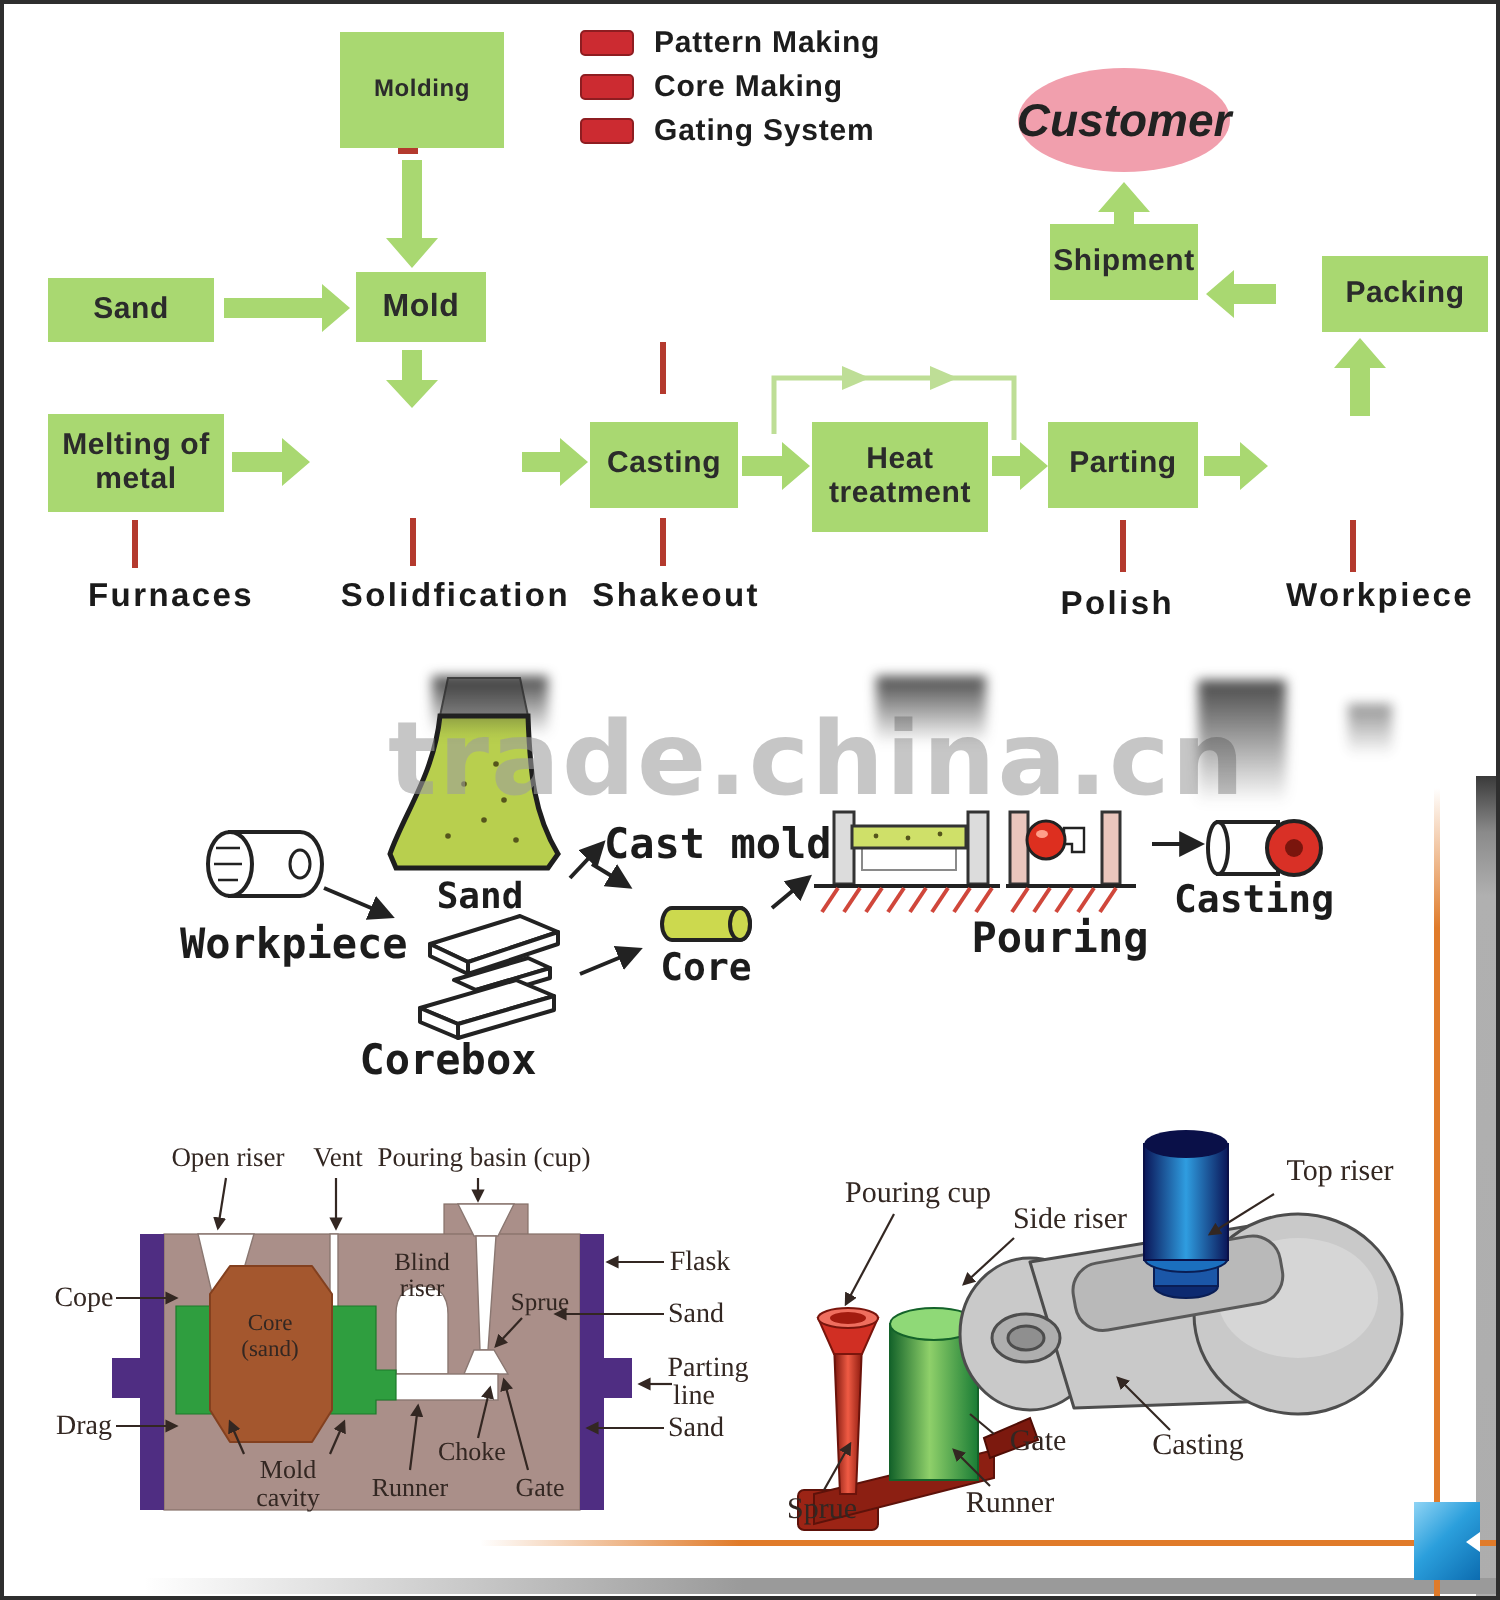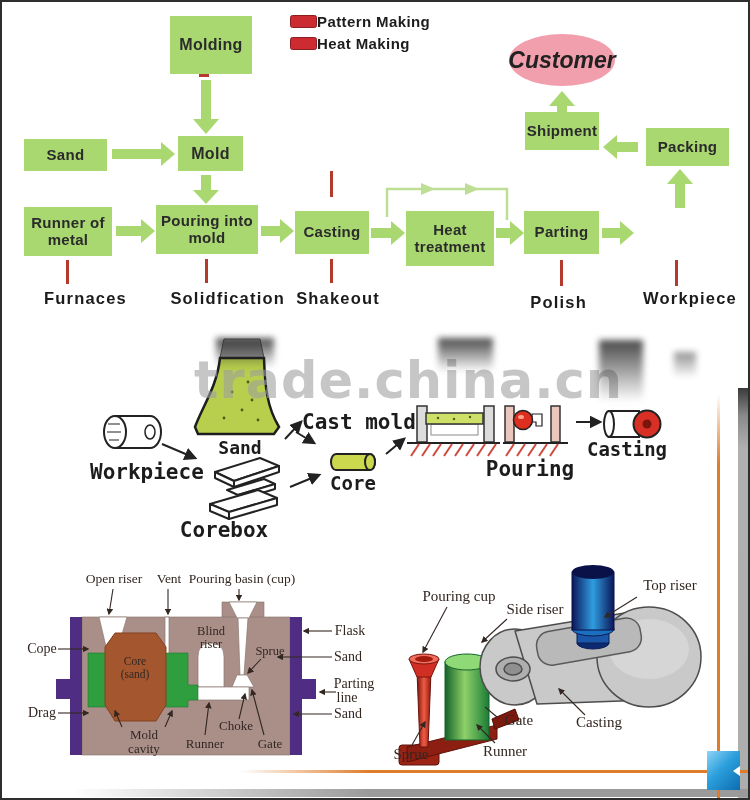--- a/index.html
+++ b/index.html
@@ -8,21 +8,21 @@
           font-family:"Liberation Sans",sans-serif;}
   
   .gbox{position:absolute;background:#a9d871;color:#2b2b2b;font-weight:bold;
         display:flex;align-items:center;justify-content:center;text-align:center;
         white-space:pre-line;font-size:15px;line-height:1.12;letter-spacing:.3px;}
   .ellipse{position:absolute;background:#f19fad;color:#222;font-weight:bold;font-style:italic;
         display:flex;align-items:center;justify-content:center;border-radius:50%;font-size:23px;}
   .legend{position:absolute;left:288px;top:8px;}
   .legend-row{display:flex;align-items:center;height:22px;}
   .dash{width:25px;height:11px;background:#cc2b31;border:1px solid #8e1d21;border-radius:2.5px;}
-  .legend-label{font-size:15px;font-weight:bold;color:#1d1d1d;letter-spacing:.4px;}
+  .legend-label{margin-left:10px;font-size:15px;font-weight:bold;color:#1d1d1d;letter-spacing:.4px;}
   .note{position:absolute;left:256px;top:132px;width:180px;font-size:13.5px;font-weight:bold;
         color:#1d1d1d;text-align:center;white-space:pre-line;letter-spacing:.8px;line-height:1.25;}
   .anno{position:absolute;font-weight:bold;font-size:16.5px;color:#1b1b1b;
         letter-spacing:1.2px;text-align:right;}
   .tick{position:absolute;width:3px;height:24px;background:#b43a2e;}
   
   .watermark{position:absolute;left:192px;top:349px;font-family:"DejaVu Sans",sans-serif;
         font-weight:bold;font-size:51px;color:#9e9e9e;opacity:.58;letter-spacing:1px;z-index:30;}
   .smudge{position:absolute;background:linear-gradient(to bottom,rgba(40,40,40,.85),rgba(40,40,40,0));
         filter:blur(3px);z-index:31;}
@@ -68,43 +68,45 @@
       <path d="M636,140 L615,140 L615,133 L601,145 L615,157 L615,150 L636,150 Z"></path>
       <path d="M555,122 L555,104 L547,104 L560,89 L573,104 L565,104 L565,122 Z"></path>
     </g>
     <g>
       <path d="M385,215 L385,187 L505,187 L505,218" stroke="#bede96" stroke-width="2.5" fill="none"></path>
       <path d="M419,181 L433,187 L419,193 Z" fill="#bede96"></path>
       <path d="M463,181 L477,187 L463,193 Z" fill="#bede96"></path>
     </g>
   </svg>
 
-  <div class="gbox" style="left:168px;top:14px;width:82px;height:58px;font-size:16px">Molding</div>
+  <div class="gbox" style="left:168px;top:14px;width:82px;height:58px;font-size:12px">Molding</div>
   <div class="gbox" style="left:22px;top:137px;width:83px;height:32px">Sand</div>
   <div class="gbox" style="left:176px;top:134px;width:65px;height:35px;font-size:16px">Mold</div>
-  <div class="gbox" style="left:22px;top:205px;width:88px;height:49px">Runner of
+  <div class="gbox" style="left:22px;top:205px;width:88px;height:49px">Melting of
 metal</div>
-  <div class="gbox" style="left:154px;top:203px;width:102px;height:49px">Pouring into
-mold</div>
   <div class="gbox" style="left:293px;top:209px;width:74px;height:43px">Casting</div>
   <div class="gbox" style="left:404px;top:209px;width:88px;height:55px">Heat
 treatment</div>
   <div class="gbox" style="left:522px;top:209px;width:75px;height:43px">Parting</div>
   <div class="gbox" style="left:523px;top:110px;width:74px;height:38px">Shipment</div>
-  <div class="gbox" style="left:644px;top:126px;width:83px;height:38px">Packing</div>
+  <div class="gbox" style="left:659px;top:126px;width:83px;height:38px">Packing</div>
   <div class="ellipse" style="left:507px;top:32px;width:106px;height:52px">Customer</div>
 
   <div class="legend">
     <div class="legend-row">
       <span class="dash"></span>
       <span class="legend-label">Pattern Making</span>
     </div>
     <div class="legend-row">
       <span class="dash"></span>
-      <span class="legend-label">Heat Making</span>
+      <span class="legend-label">Core Making</span>
+    </div>
+    <div class="legend-row">
+      <span class="dash"></span>
+      <span class="legend-label">Gating System</span>
     </div>
   </div>
 
   <div class="anno" style="left:25px;top:287px;width:100px">Furnaces</div>
   <div class="anno" style="left:158px;top:287px;width:125px">Solidfication</div>
   <div class="anno" style="left:283px;top:287px;width:95px">Shakeout</div>
   <div class="anno" style="left:510px;top:291px;width:75px">Polish</div>
   <div class="anno" style="left:620px;top:287px;width:115px">Workpiece</div>
 
   <div class="tick" style="left:64px;top:258px"></div>

